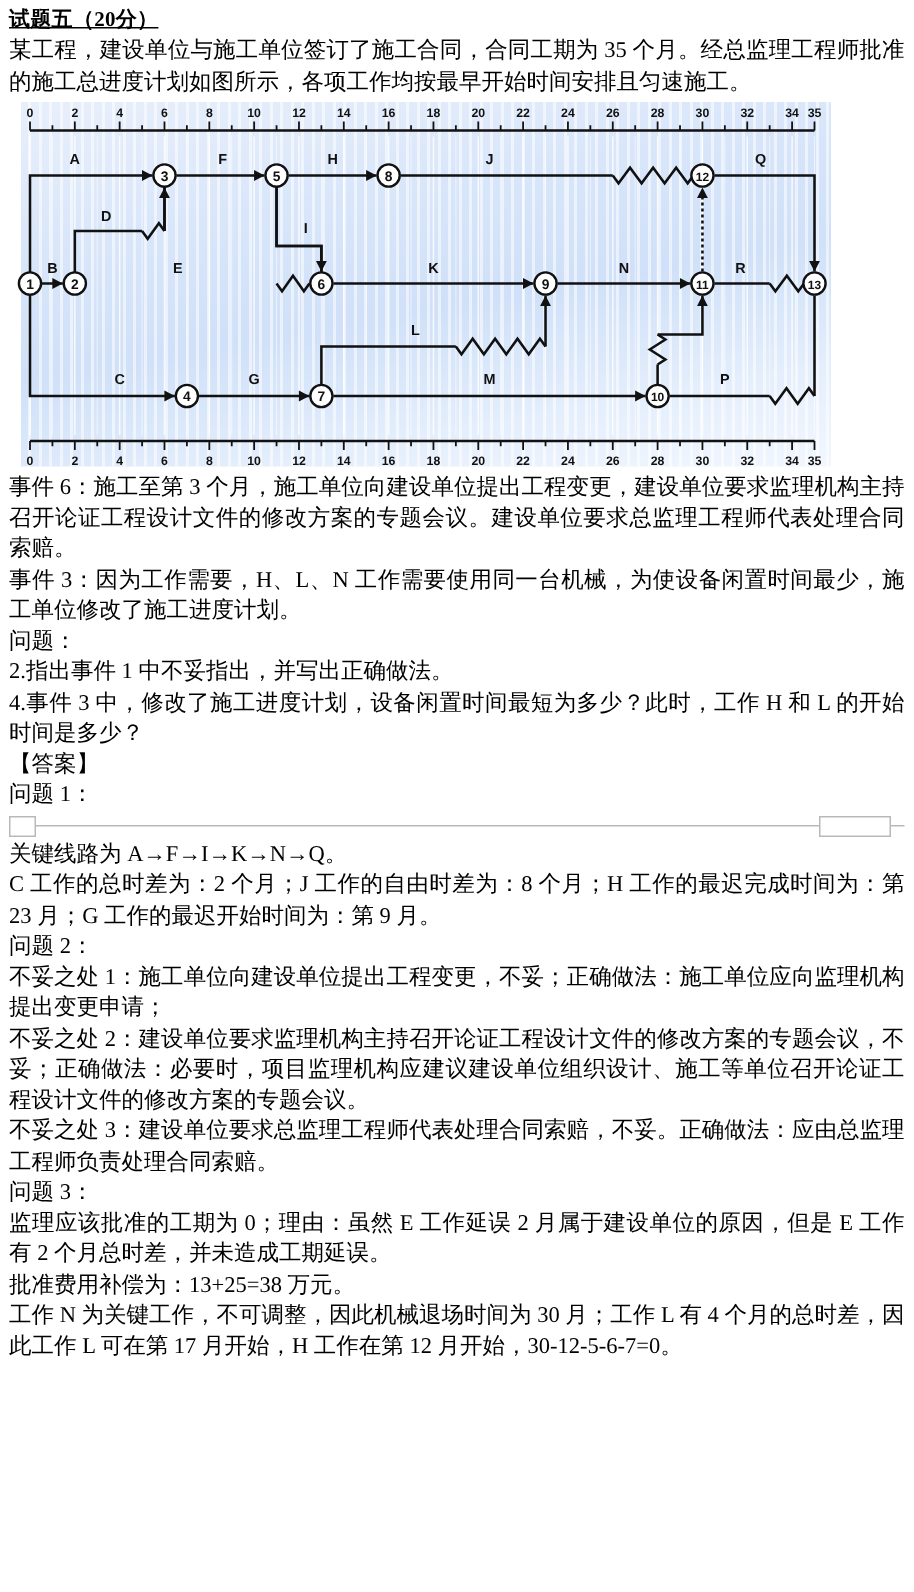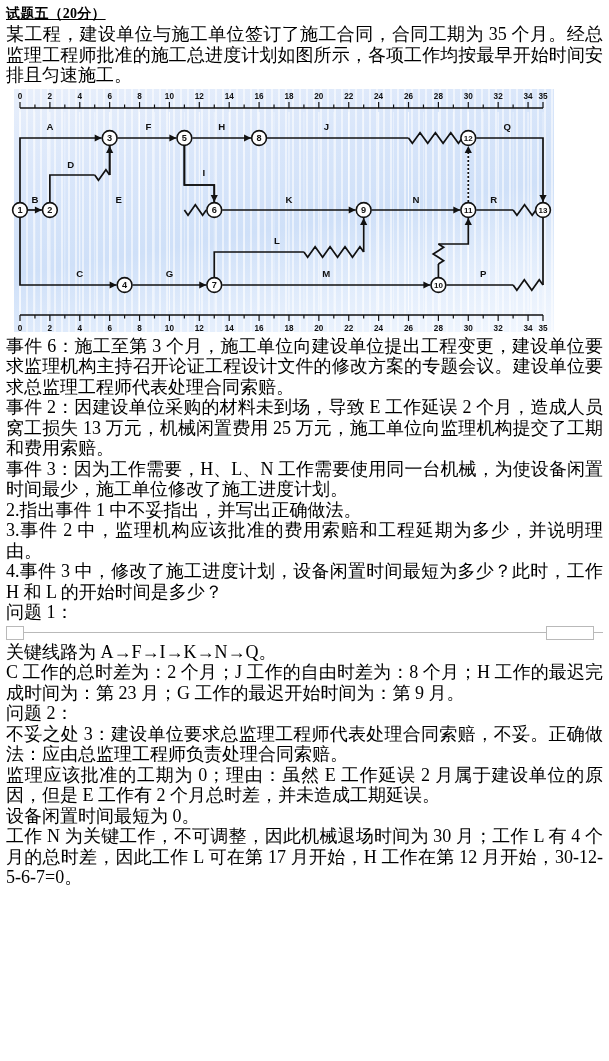--- a/index.html
+++ b/index.html
@@ -16,21 +16,21 @@
   .q-title{
     font-weight:bold;
     font-size:14px;
     line-height:19px;
     letter-spacing:.2px;
     margin:0 0 1px 0;
   }
   .q-title u{text-decoration:underline;}
 
   .para{
-    font-size:18px;
+    font-size:15px;
     line-height:20.5px;
     margin:0;
     text-align:justify;
     text-justify:inter-ideograph;
     letter-spacing:0px;
   }
 
   
   .diagram-wrap{
     position:relative;
@@ -326,36 +326,39 @@
           <text x="320.3285714285714" y="188" text-anchor="middle" font-family="&quot;Liberation Sans&quot;,sans-serif" font-size="9.6" font-weight="bold" fill="#111">M</text>
           <text x="409.98571428571427" y="114" text-anchor="middle" font-family="&quot;Liberation Sans&quot;,sans-serif" font-size="9.6" font-weight="bold" fill="#111">N</text>
           <text x="501.13714285714286" y="41" text-anchor="middle" font-family="&quot;Liberation Sans&quot;,sans-serif" font-size="9.6" font-weight="bold" fill="#111">Q</text>
           <text x="487.6885714285714" y="114" text-anchor="middle" font-family="&quot;Liberation Sans&quot;,sans-serif" font-size="9.6" font-weight="bold" fill="#111">R</text>
           <text x="477.22857142857146" y="188" text-anchor="middle" font-family="&quot;Liberation Sans&quot;,sans-serif" font-size="9.6" font-weight="bold" fill="#111">P</text>
         </g>
     </svg>
   </div>
 
   <p class="para">事件 6：施工至第 3 个月，施工单位向建设单位提出工程变更，建设单位要求监理机构主持召开论证工程设计文件的修改方案的专题会议。建设单位要求总监理工程师代表处理合同索赔。</p>
-  <p class="para">事件 2：因建设单位采购的材料未到场，导致 E 工作延误 2 个月，造成人员窝工损失 13 万元，机械闲置费用 25 万元，施工单位向监理机构提交了工期和费用索赔。</p>
   <p class="para">事件 3：因为工作需要，H、L、N 工作需要使用同一台机械，为使设备闲置时间最少，施工单位修改了施工进度计划。</p>
 
+  <p class="para">问题：</p>
   <p class="para">2.指出事件 1 中不妥指出，并写出正确做法。</p>
-  <p class="para">3.事件 2 中，监理机构应该批准的费用索赔和工程延期为多少，并说明理由。</p>
   <p class="para">4.事件 3 中，修改了施工进度计划，设备闲置时间最短为多少？此时，工作 H 和 L 的开始时间是多少？</p>
 
+  <p class="para">【答案】</p>
   <p class="para">问题 1：</p>
 
   <div class="pagebreak">
     <div class="rule"></div>
     <div class="tabL"></div>
     <div class="tabR"></div>
   </div>
 
   <p class="para">关键线路为 A→F→I→K→N→Q。</p>
   <p class="para">C 工作的总时差为：2 个月；J 工作的自由时差为：8 个月；H 工作的最迟完成时间为：第 23 月；G 工作的最迟开始时间为：第 9 月。</p>
   <p class="para">问题 2：</p>
+  <p class="para">不妥之处 1：施工单位向建设单位提出工程变更，不妥；正确做法：施工单位应向监理机构提出变更申请；</p>
+  <p class="para">不妥之处 2：建设单位要求监理机构主持召开论证工程设计文件的修改方案的专题会议，不妥；正确做法：必要时，项目监理机构应建议建设单位组织设计、施工等单位召开论证工程设计文件的修改方案的专题会议。</p>
   <p class="para">不妥之处 3：建设单位要求总监理工程师代表处理合同索赔，不妥。正确做法：应由总监理工程师负责处理合同索赔。</p>
+  <p class="para">问题 3：</p>
   <p class="para">监理应该批准的工期为 0；理由：虽然 E 工作延误 2 月属于建设单位的原因，但是 E 工作有 2 个月总时差，并未造成工期延误。</p>
-  <p class="para">设备闲置时间最短为 0。</p>
+  <p class="para">批准费用补偿为：13+25=38 万元。</p>
   <p class="para">工作 N 为关键工作，不可调整，因此机械退场时间为 30 月；工作 L 有 4 个月的总时差，因此工作 L 可在第 17 月开始，H 工作在第 12 月开始，30-12-5-6-7=0。</p>
 
 </div>
 
 </body></html>

